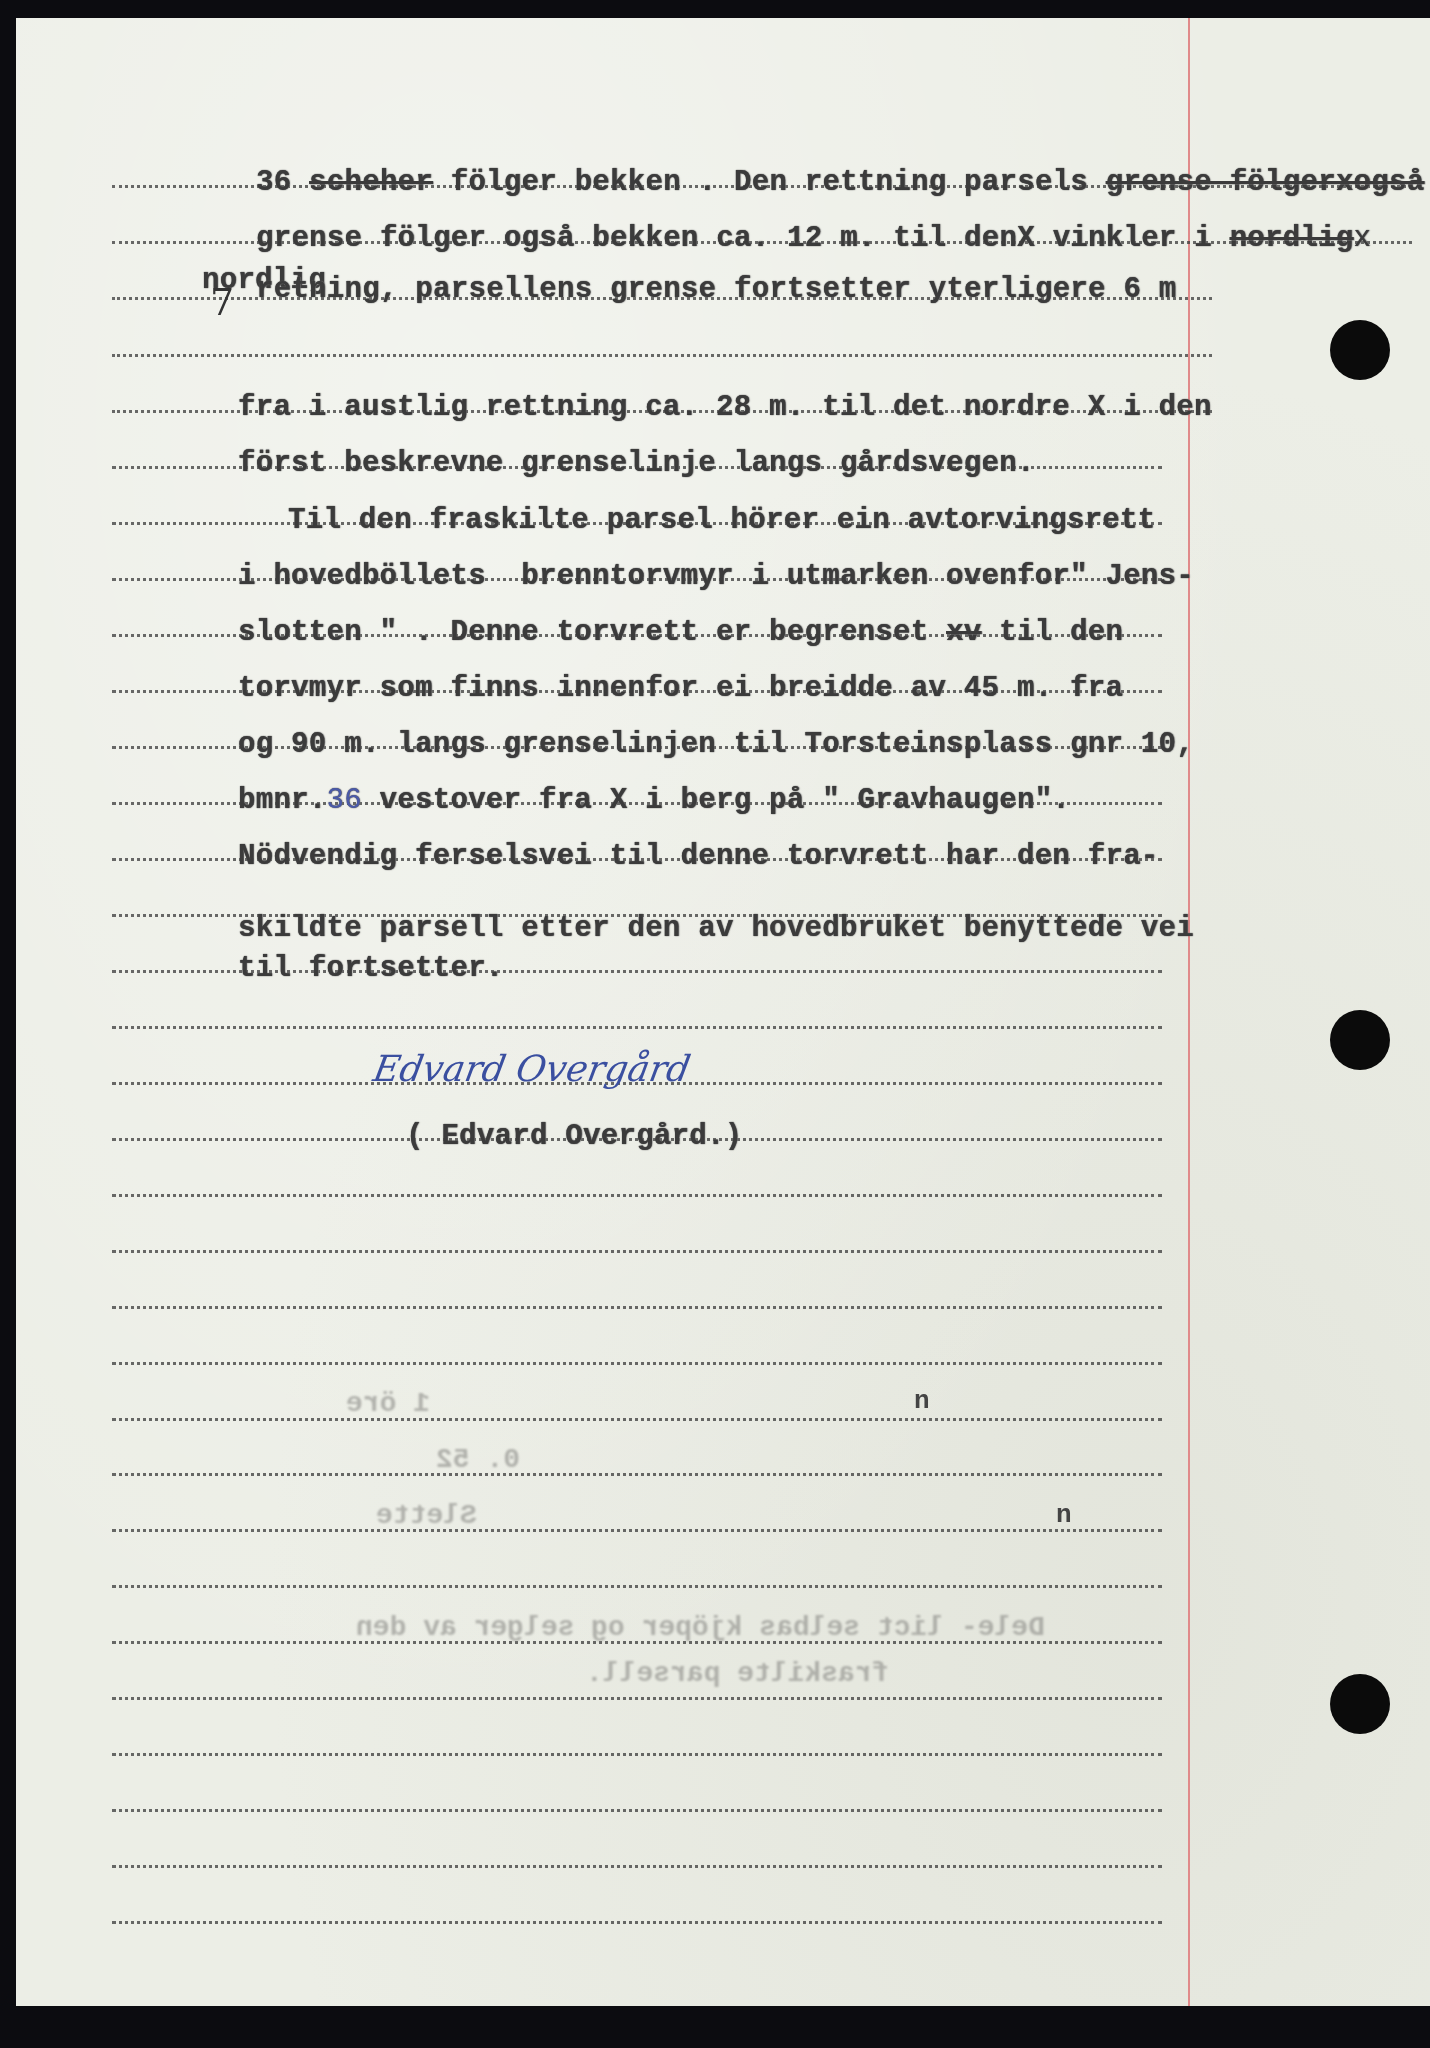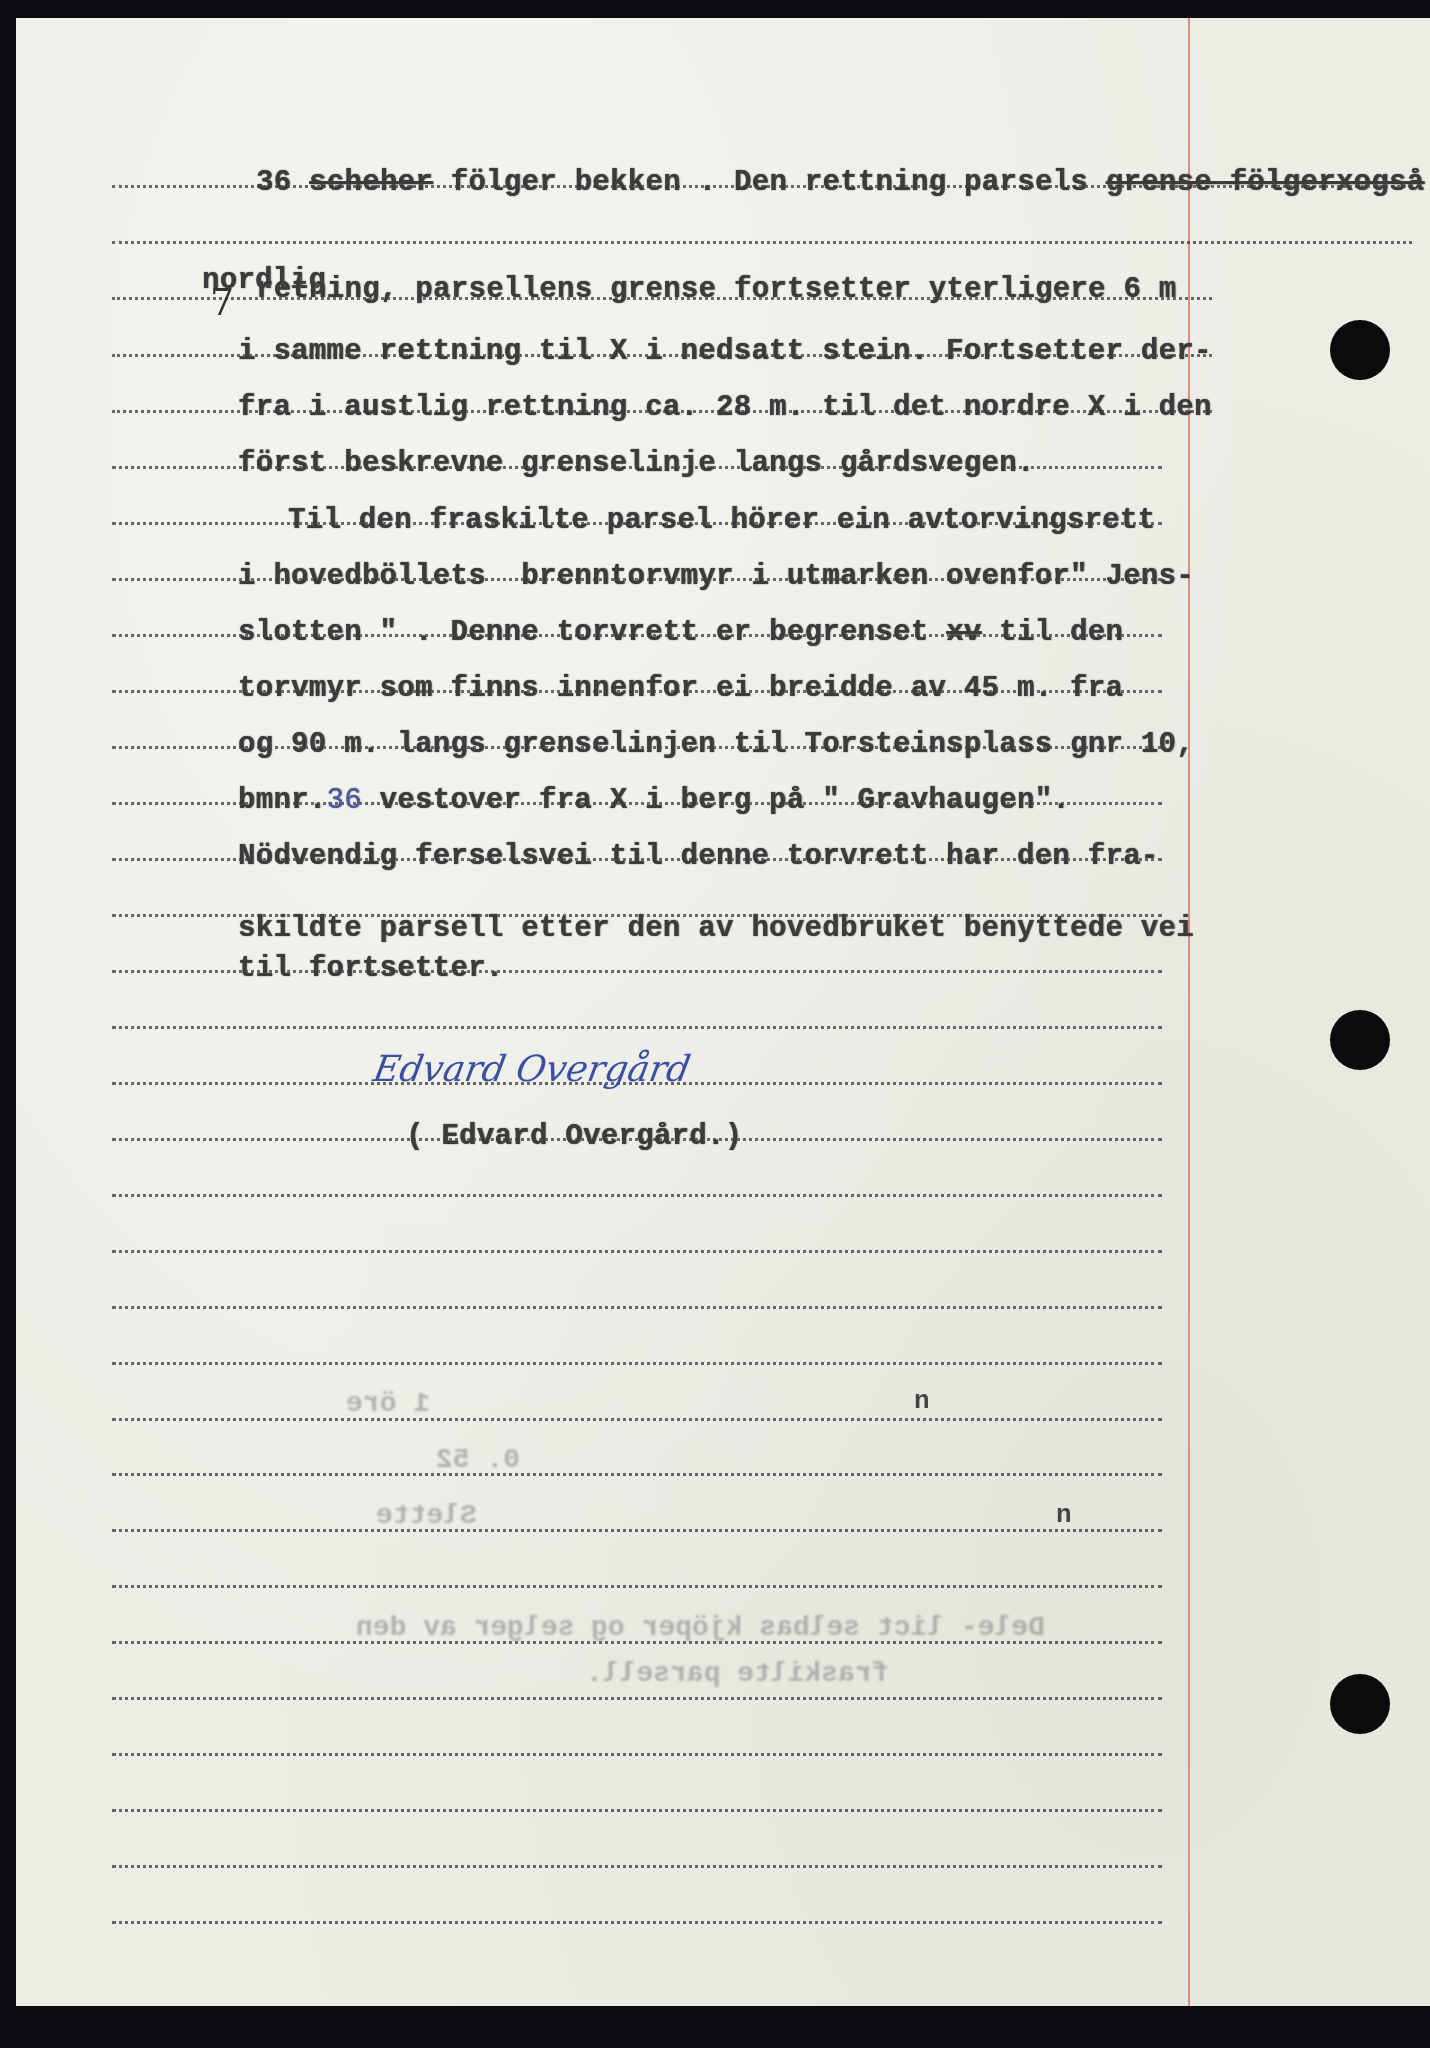--- a/index.html
+++ b/index.html
@@ -94,26 +94,26 @@
   <div class="dot-line" style="left:96px; top:1791px; width:1050px;"></div>
   <div class="dot-line" style="left:96px; top:1847px; width:1050px;"></div>
   <div class="dot-line" style="left:96px; top:1903px; width:1050px;"></div>
 
   <div class="punch" style="left:1314px; top:302px;"></div>
   <div class="punch" style="left:1314px; top:992px;"></div>
   <div class="punch" style="left:1314px; top:1656px;"></div>
 
   <div class="tw" style="left:240px; top:148px;"><span>36 </span><span class="strike">scheher</span><span> fölger bekken . Den rettning parsels </span><span class="strike">grense fölgerxogså</span></div>
 
+  <div class="tw" style="left:240px; top:204px;"><span>grense fölger også bekken ca. 12 m. til denX vinkler i </span><span class="strike">nordlig</span><span style="font-weight:normal;">x</span></div>
 
   <div class="tw" style="left:186px; top:246px;">nordlig</div>
   <div class="hand-seven" style="left:194px; top:262px;">7</div>
   <div class="tw" style="left:240px; top:255px;">retning, parsellens grense fortsetter yterligere 6 m</div>
 
-  <div class="tw" style="left:222px; top:317px;">i samme rettning til X i nedsatt stein. Fortsetter der-</div>
   <div class="tw" style="left:222px; top:373px;">fra i austlig rettning ca. 28 m. til det nordre X i den</div>
   <div class="tw" style="left:272px; top:486px;">Til den fraskilte parsel hörer ein avtorvingsrett</div>
   <div class="tw" style="left:222px; top:429px;">först beskrevne grenselinje langs gårdsvegen.</div>
   <div class="tw" style="left:222px; top:542px;">i hovedböllets  brenntorvmyr i utmarken ovenfor" Jens-</div>
 
   <div class="tw" style="left:222px; top:598px;"><span>slotten " . Denne torvrett er begrenset </span><span class="strike">xv</span><span> til den</span></div>
 
   <div class="tw" style="left:222px; top:654px;">torvmyr som finns innenfor ei breidde av 45 m. fra</div>
   <div class="tw" style="left:222px; top:710px;">og 90 m. langs grenselinjen til Torsteinsplass gnr 10,</div>
 

